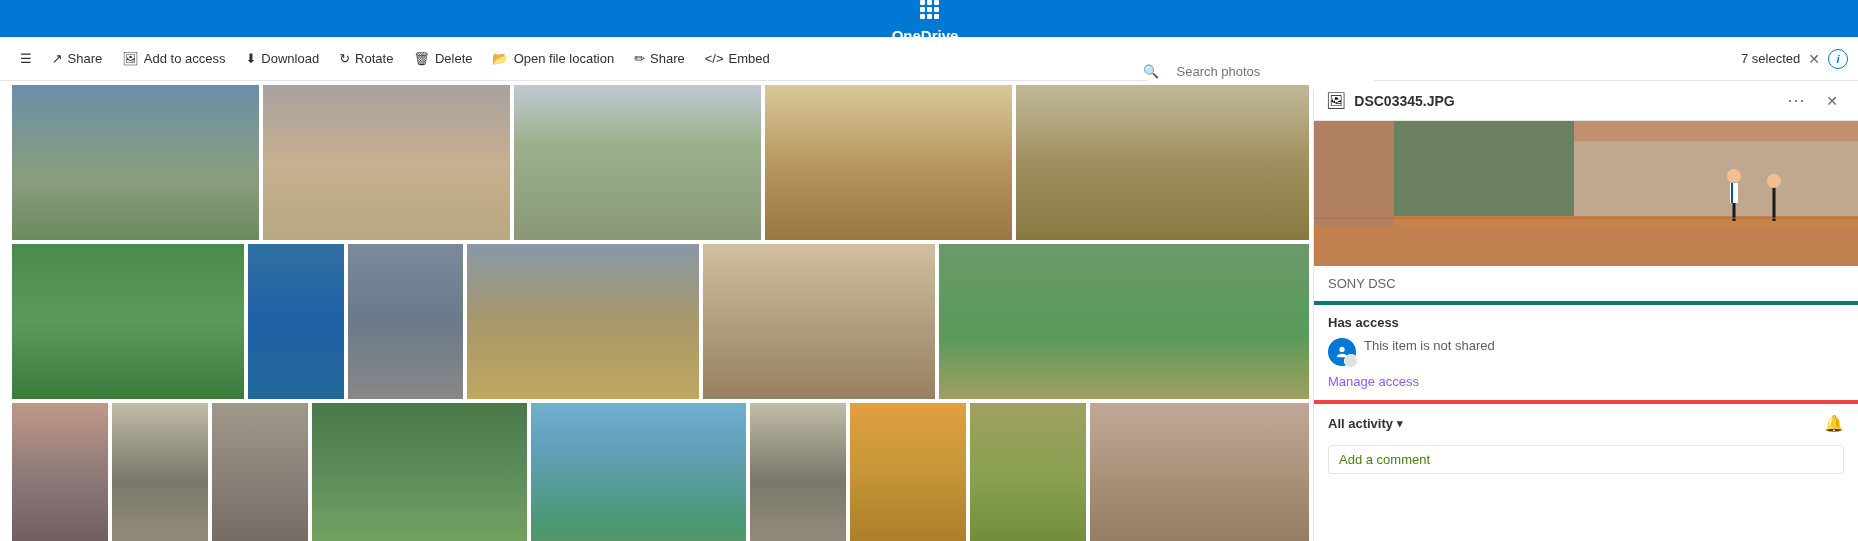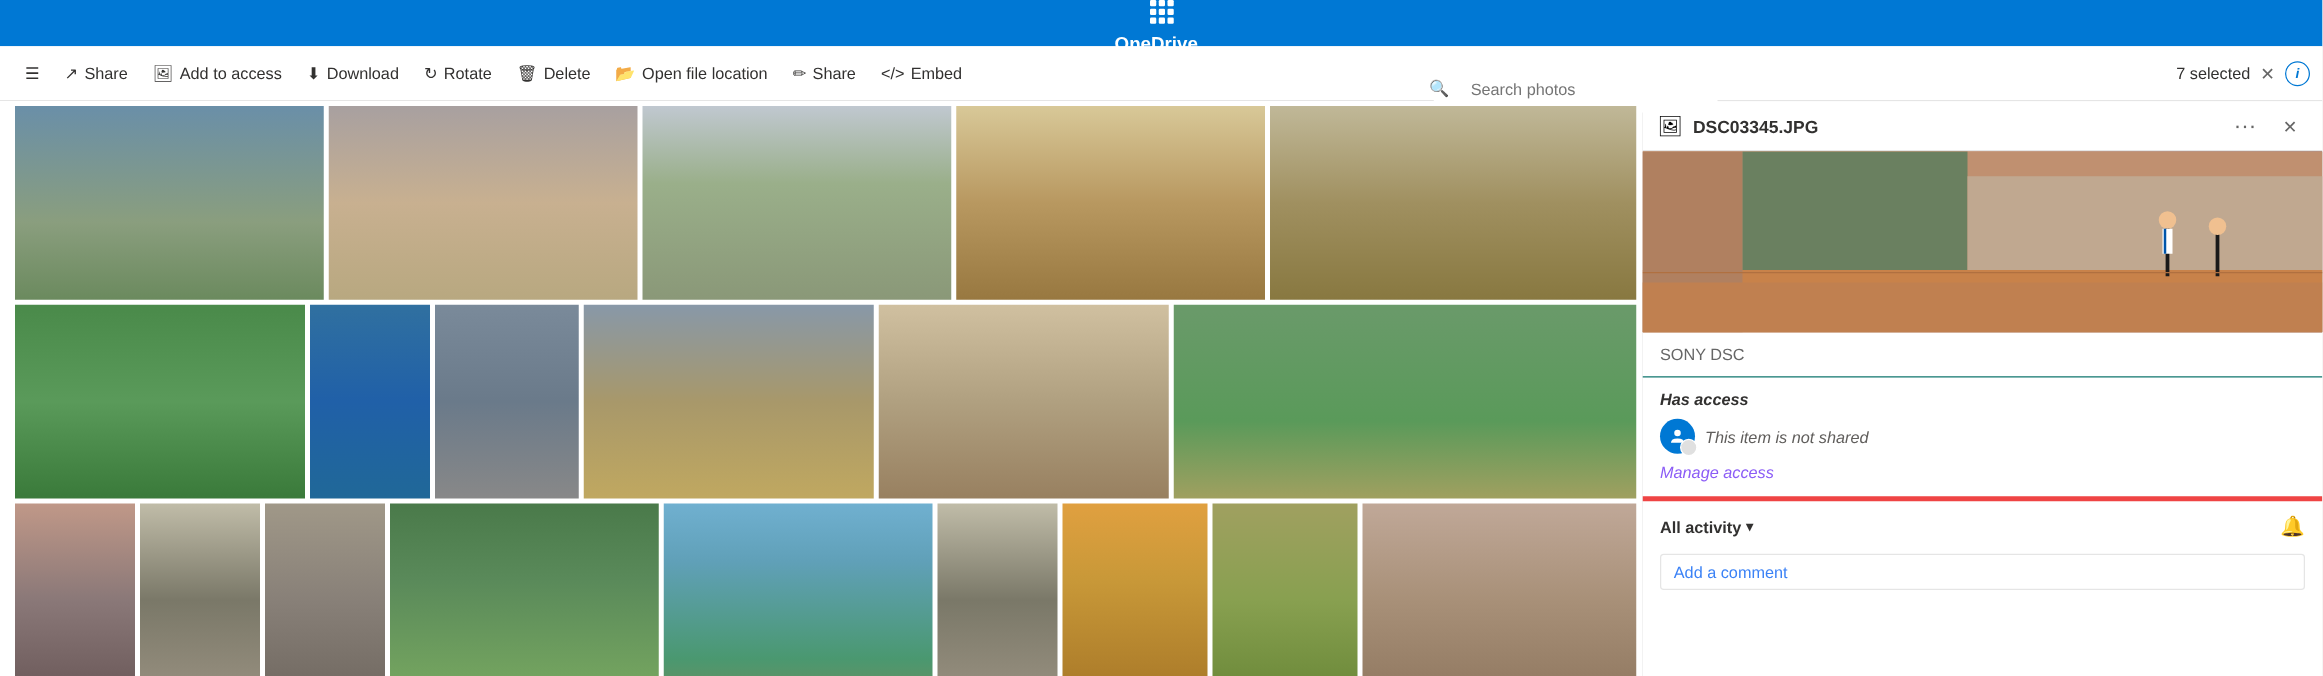--- a/index.html
+++ b/index.html
@@ -286,38 +286,37 @@
       position: absolute;
       bottom: 0; left: 0; right: 0;
       height: 40px;
       background: #c08050;
     }
 
     .panel-meta {
       padding: 10px 14px;
       font-size: 13px;
       color: #666;
-      border-bottom: 1px solid #0f766e;
+      border-bottom: 4px solid #0f766e;
     }
 
     .panel-section {
       padding: 10px 14px;
-      font-style: italic;
     }
 
     .panel-section-title {
       font-size: 13px;
       font-weight: 600;
       color: #323130;
       margin-bottom: 8px;
     }
 
     .access-row {
       display: flex;
-      align-items: center;
+      align-items: flex-start;
       gap: 8px;
       margin-bottom: 6px;
     }
     .access-avatar {
       width: 28px; height: 28px;
       border-radius: 50%;
       background: #0078d4;
       display: flex; align-items: center; justify-content: center;
       position: relative;
     }
@@ -364,21 +363,21 @@
       color: #666;
       font-size: 16px;
     }
 
     .comment-box {
       margin: 6px 14px 8px;
       border: 1px solid #e5e5e5;
       border-radius: 3px;
       padding: 6px 10px;
       font-size: 13px;
-      color: #3b82f6;
+      color: #4d7c0f;
       background: white;
       cursor: text;
     }
   </style>
 </head>
 <body>
 
 <div id="topbar">
   <div class="app-launcher">
     <span></span>

